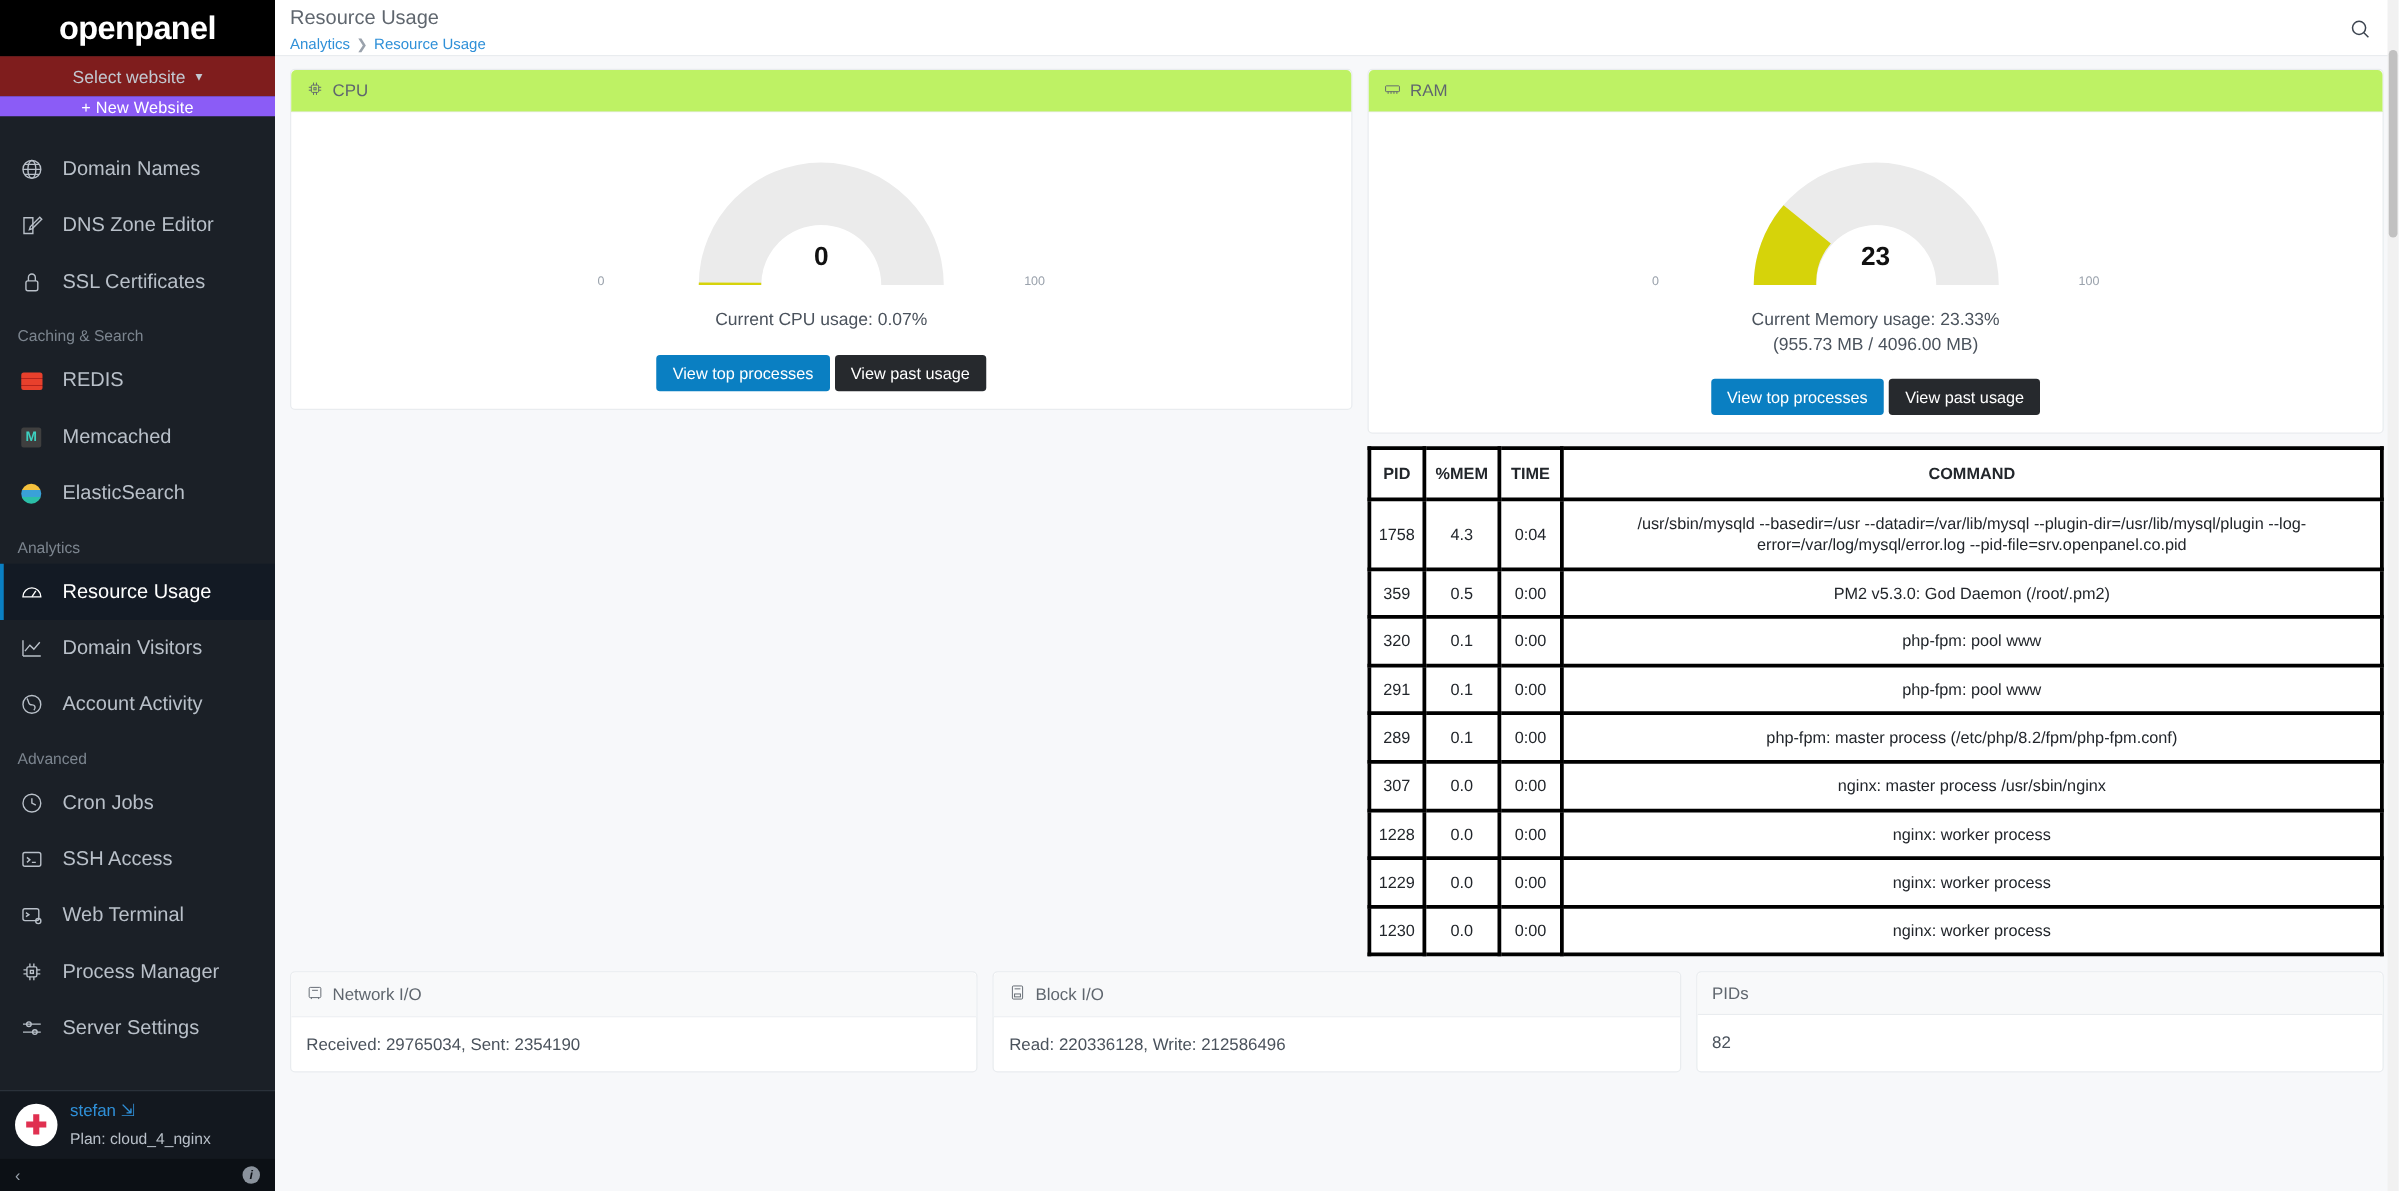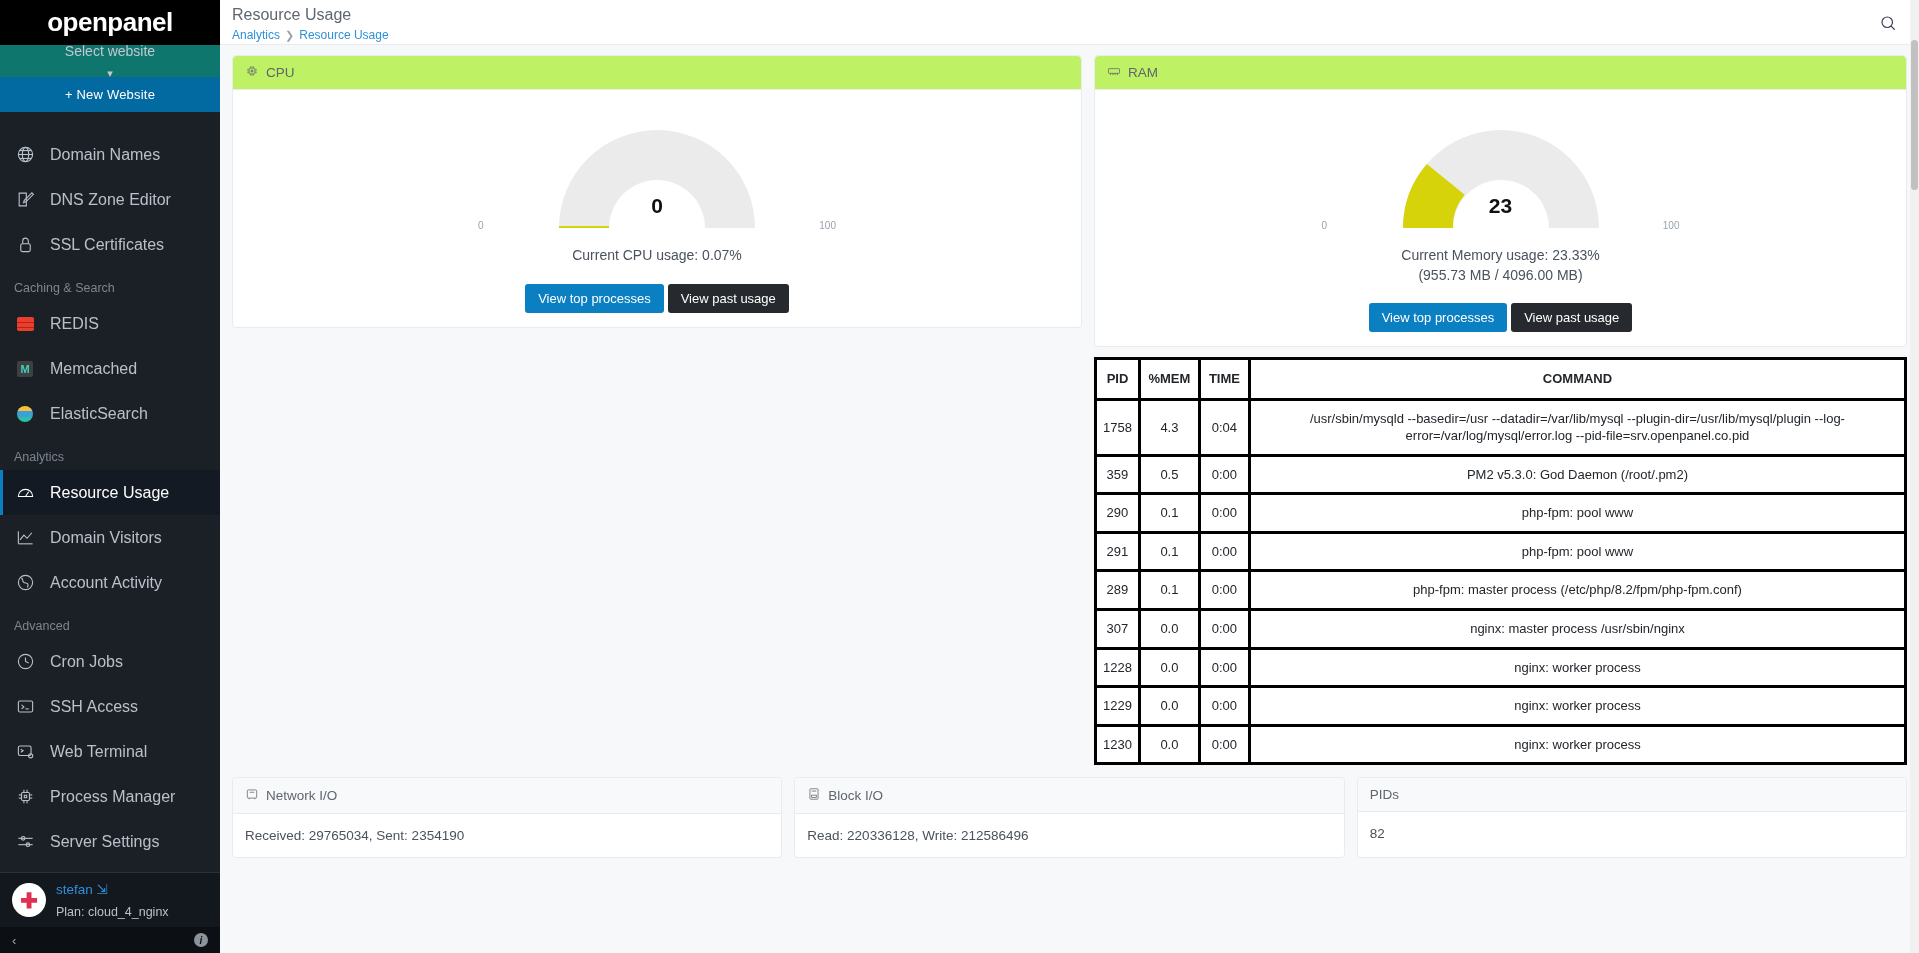--- a/index.html
+++ b/index.html
@@ -22,25 +22,25 @@
   }
   .brand {
     background: #000; height: 45px;
     display: flex; align-items: center; justify-content: center;
   }
   .brand-text {
     color: #fff; font-size: 26px; font-weight: 700; letter-spacing: -0.5px;
   }
   .site-select {
     height: 32px; display: flex; align-items: center; justify-content: center;
-    gap: 8px; background: #0f766e; color: #c2c8d0; font-size: 14px; flex-direction: column;
+    gap: 8px; background: #7f1d1d; color: #c2c8d0; font-size: 14px;
   }
   .chev { font-size: 11px; color: #c2c8d0; }
   .new-website {
-    background: #0369a1; color: #fff; height: 35px;
+    background: #8b5cf6; color: #fff; height: 16px;
     display: flex; align-items: center; justify-content: center;
     font-size: 13px; letter-spacing: .2px;
   }
   .nav { flex: 1; overflow: hidden; padding-top: 20px; }
   .nav-item {
     display: flex; align-items: center; gap: 14px;
     height: 45px; padding-left: 14px; color: #b9c0c9; font-size: 16px;
     position: relative;
   }
   .nav-item.active {
@@ -486,21 +486,21 @@
                   <td>0:04</td>
                   <td class="cmd">/usr/sbin/mysqld --basedir=/usr --datadir=/var/lib/mysql --plugin-dir=/usr/lib/mysql/plugin --log-error=/var/log/mysql/error.log --pid-file=srv.openpanel.co.pid</td>
                 </tr>
                 <tr>
                   <td>359</td>
                   <td>0.5</td>
                   <td>0:00</td>
                   <td class="cmd">PM2 v5.3.0: God Daemon (/root/.pm2)</td>
                 </tr>
                 <tr>
-                  <td>290</td>
+                  <td>320</td>
                   <td>0.1</td>
                   <td>0:00</td>
                   <td class="cmd">php-fpm: pool www</td>
                 </tr>
                 <tr>
                   <td>291</td>
                   <td>0.1</td>
                   <td>0:00</td>
                   <td class="cmd">php-fpm: pool www</td>
                 </tr>

